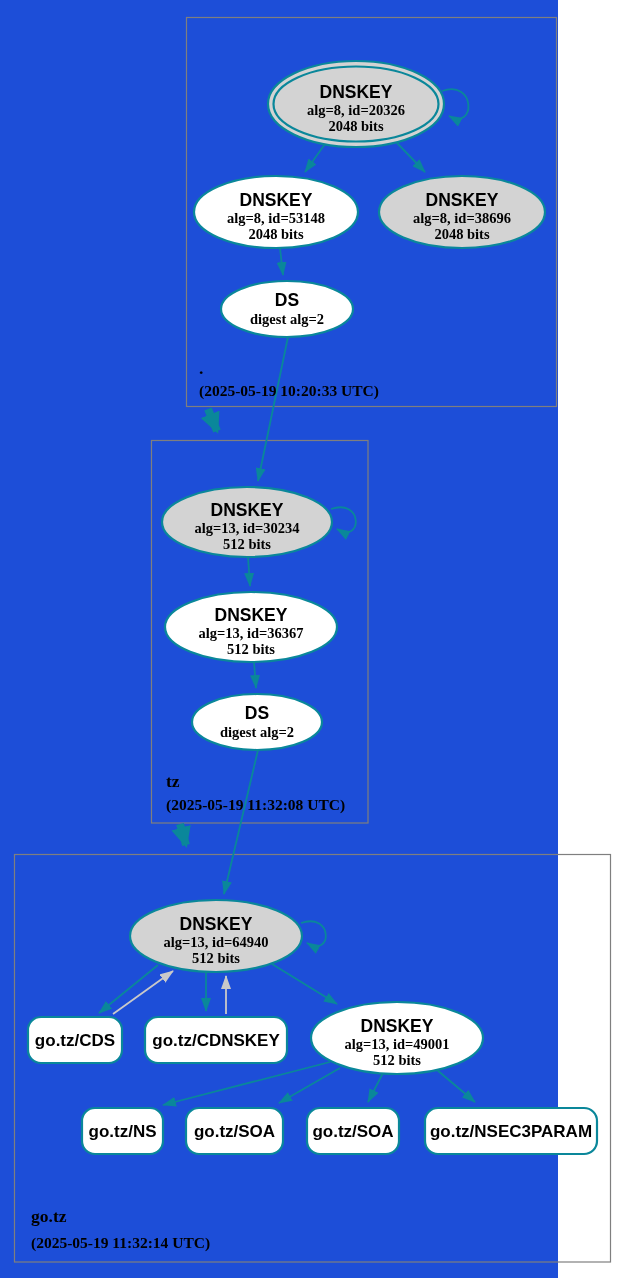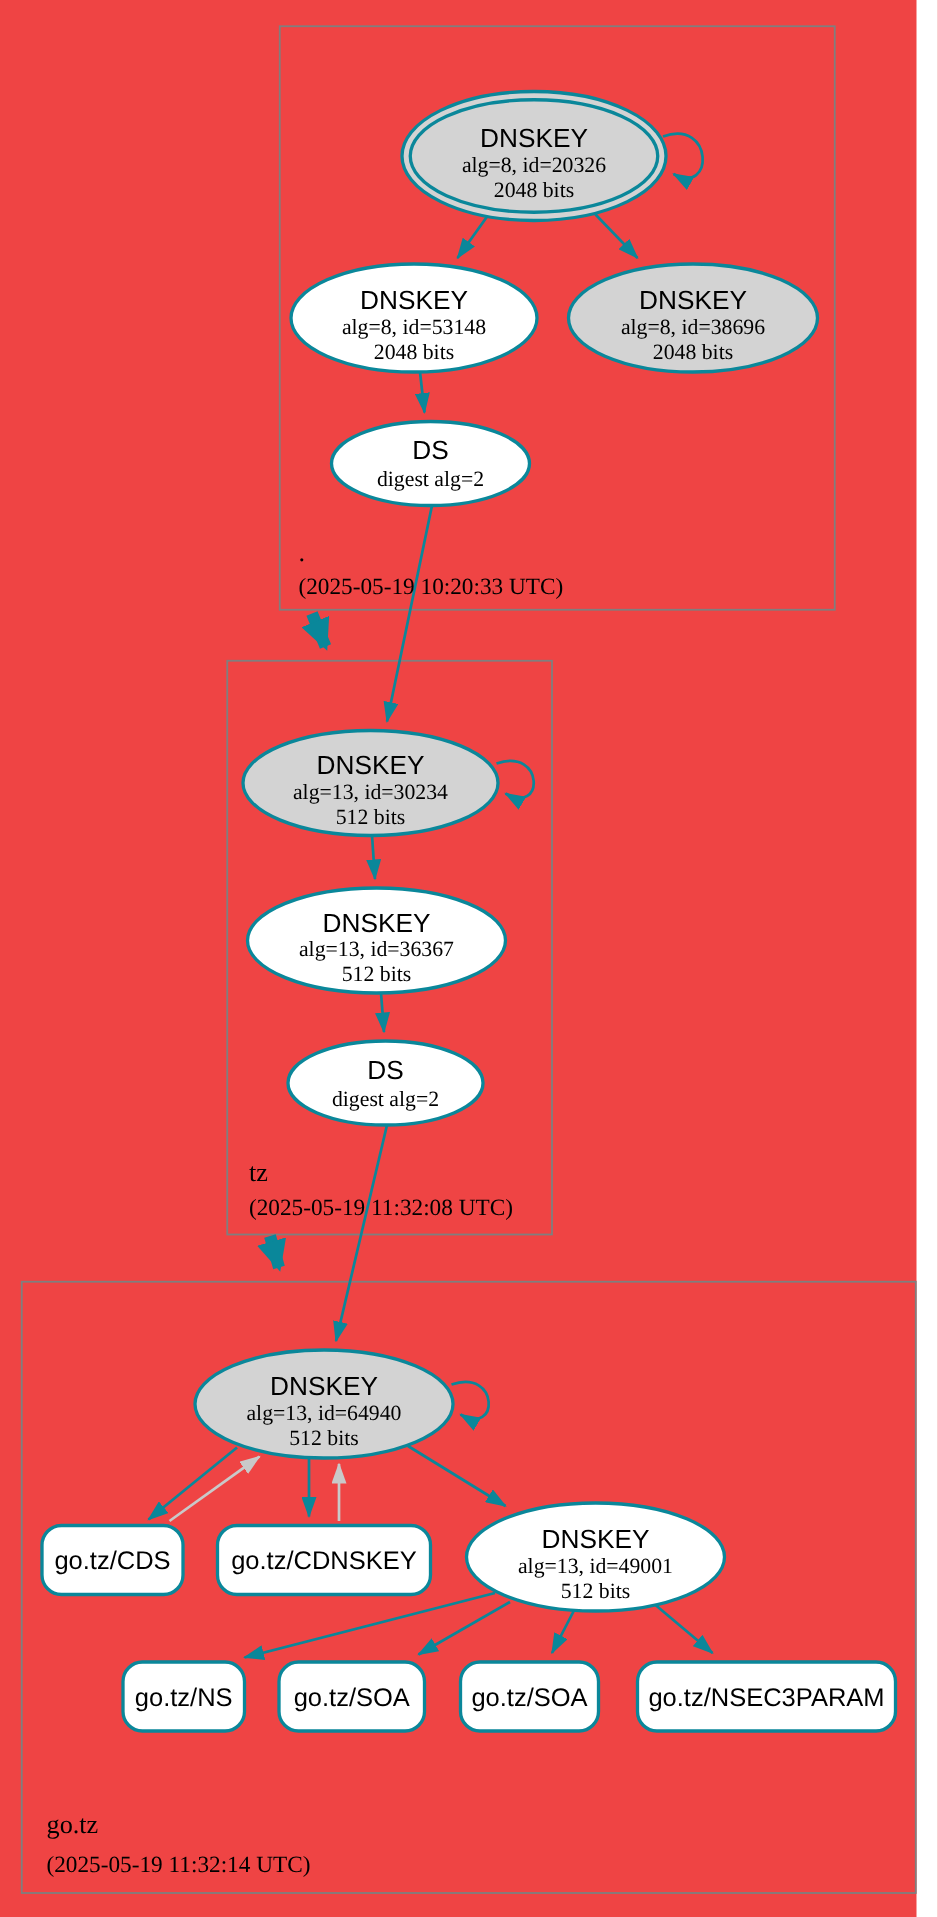--- a/index.html
+++ b/index.html
@@ -1,25 +1,26 @@
 <!DOCTYPE html>
 <html><head>
 <meta charset="utf-8">
 <style>
   html, body {
     margin: 0;
     padding: 0;
     background: #ffffff;
   }
   .canvas {
-    width: 611px;
+    width: 558px;
     height: 1278px;
     position: relative;
-    background: #ef4444;
-    font-family: "Liberation Serif", serif;
+    background: #1d4ed8;
+    font-family: "Liberation Serif", serif;
+    font-weight: bold;
   }
   svg { display: block; }
   .zone-box   { fill: none; stroke: #7f7f7f; stroke-width: 1.2; }
   .edge       { fill: none; stroke: #0a879a; stroke-width: 1.8; }
   .edge-gray  { fill: none; stroke: #c9c9c9; stroke-width: 1.8; }
   .edge-thick { fill: none; stroke: #0a879a; stroke-width: 8; }
   .ell        { fill: #ffffff; stroke: #0a879a; stroke-width: 2.2; }
   .ell-gray   { fill: #d3d3d3; stroke: #0a879a; stroke-width: 2.2; }
   .ell-inner  { fill: none; stroke: #0a879a; stroke-width: 2.2; }
   .rrset      { fill: #ffffff; stroke: #0a879a; stroke-width: 2.2; }

